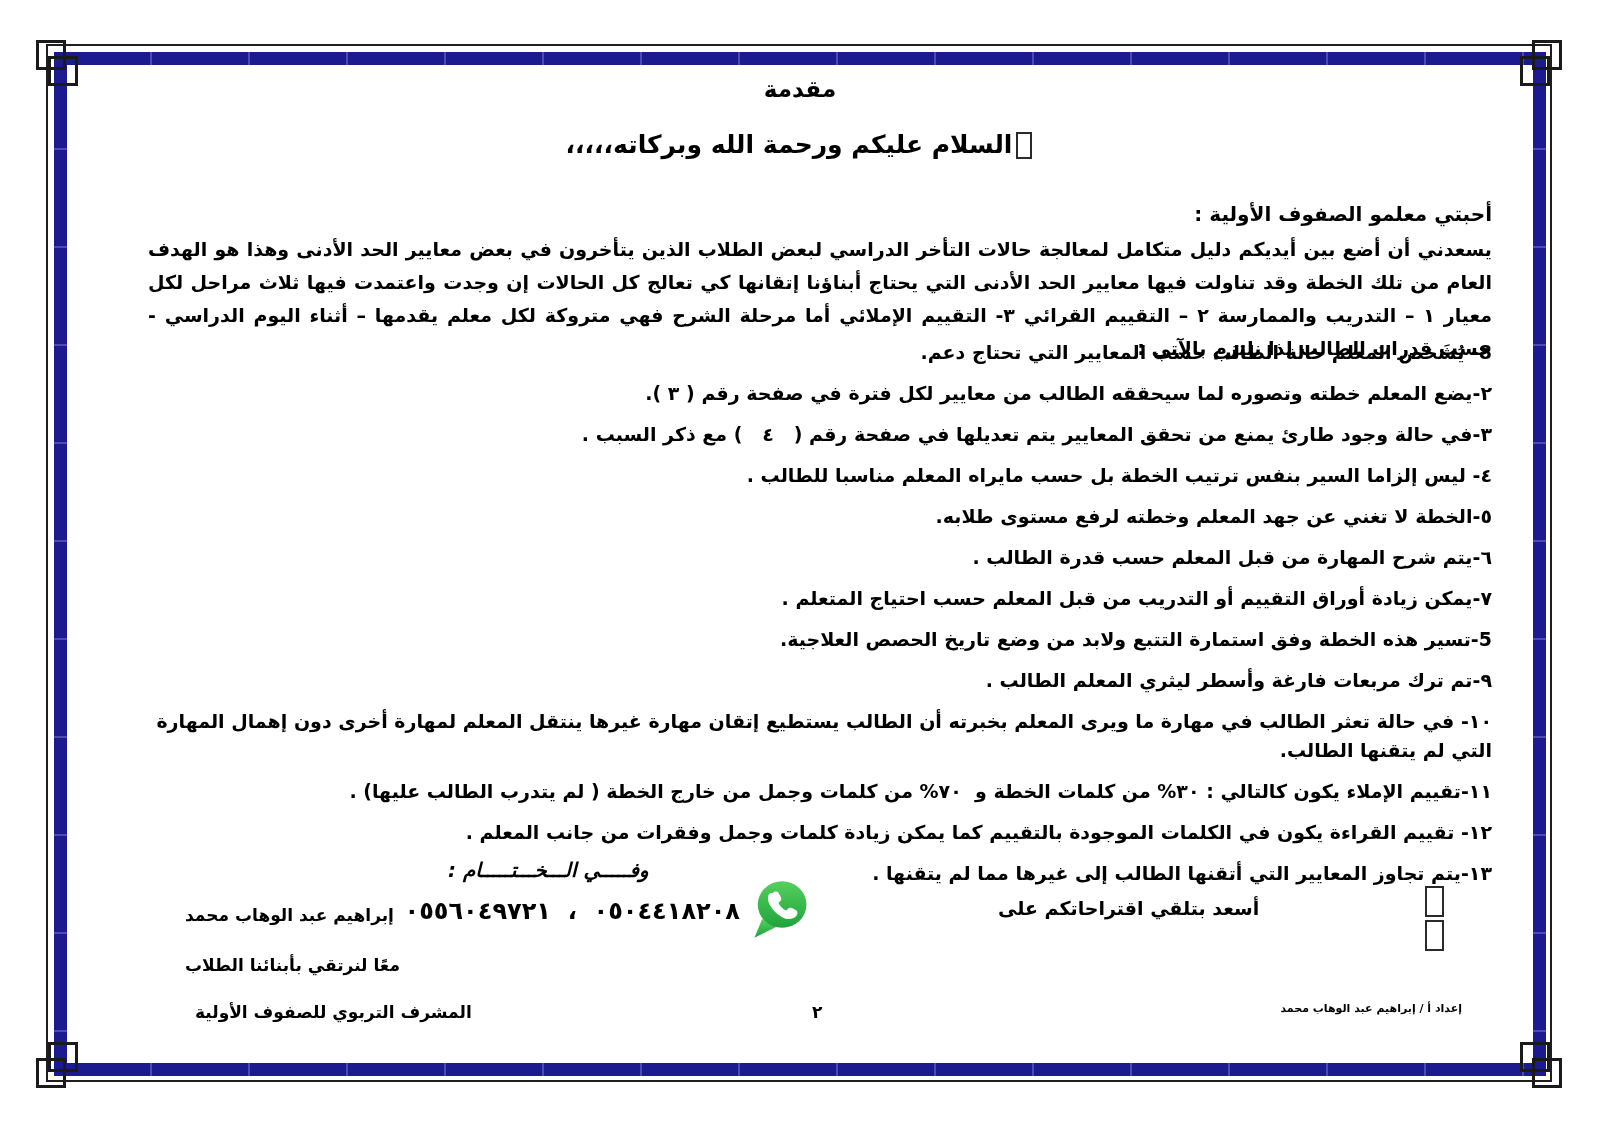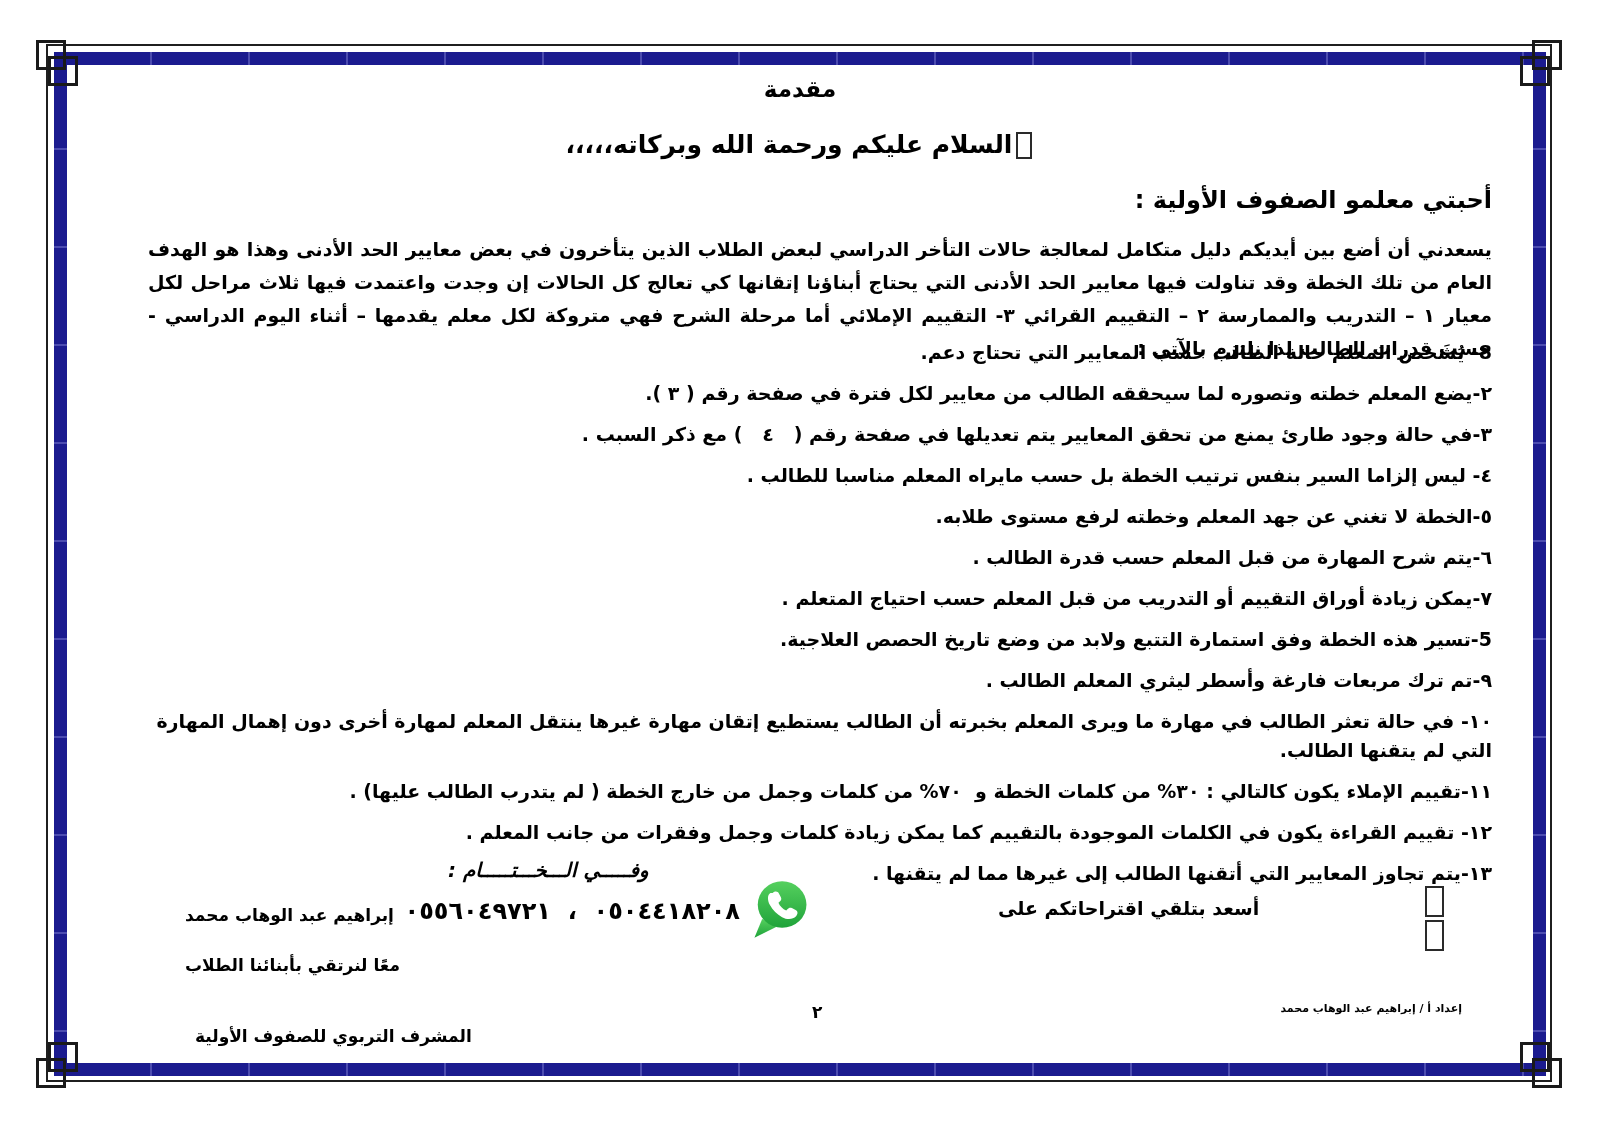--- a/index.html
+++ b/index.html
@@ -15,35 +15,35 @@
   .band-top{left:54px;top:52px;width:1492px;height:13px;}
   .band-bottom{left:54px;top:1063px;width:1492px;height:13px;}
   .band-left{left:54px;top:52px;width:13px;height:1024px;}
   .band-right{left:1533px;top:52px;width:13px;height:1024px;}
   .corner-sq{position:absolute;width:30px;height:30px;border:3px solid #1a1a1a;background:transparent;box-sizing:border-box;}
   
   .abs{position:absolute;}
   .title{left:0;right:0;top:76px;text-align:center;font-size:23px;}
   .greeting{left:0;right:0;top:130px;text-align:center;font-size:25px;}
   .glyph-box{display:inline-block;width:16px;height:27px;border:2px solid #2a2a2a;vertical-align:-6px;margin-right:2px;margin-left:4px;box-sizing:border-box;}
-  .salutation{right:108px;top:186px;font-size:24px;}
+  .salutation{right:108px;top:202px;font-size:20px;}
   .intro{right:108px;left:148px;top:233px;font-size:19px;line-height:33px;text-align:justify;text-align-last:right;}
   .items{right:108px;left:150px;top:338px;font-size:19px;}
   .item{line-height:29px;margin-bottom:12px;text-align:right;}
   .closing{left:448px;top:858px;width:210px;font-size:20px;direction:rtl;text-align:left;font-style:italic;}
   .contact-prompt{left:998px;top:897px;font-size:19px;}
   .phones{left:448px;top:897px;width:292px;font-size:24px;letter-spacing:2px;direction:rtl;text-align:left;white-space:nowrap;}
   .wa{left:742px;top:878px;width:78px;height:62px;}
   .box-a{left:1425px;top:886px;width:19px;height:31px;border:2px solid #2a2a2a;box-sizing:border-box;position:absolute;}
   .box-b{left:1425px;top:920px;width:19px;height:31px;border:2px solid #2a2a2a;box-sizing:border-box;position:absolute;}
   .sig-name{left:185px;top:905px;font-size:17px;}
   .sig-motto{left:185px;top:955px;font-size:17px;}
   .footer-prepared{right:138px;top:1002px;font-size:11px;}
   .footer-page{left:812px;top:1002px;font-size:17px;}
-  .footer-role{left:195px;top:1002px;font-size:17px;margin-top:24px;}
+  .footer-role{left:195px;top:1002px;font-size:17px;}
 </style>
 </head>
 <body>
 
 <div class="page">
 
   <div class="thin-rect"></div>
   <div class="band band-h band-top"></div>
   <div class="band band-h band-bottom"></div>
   <div class="band band-v band-left"></div>

